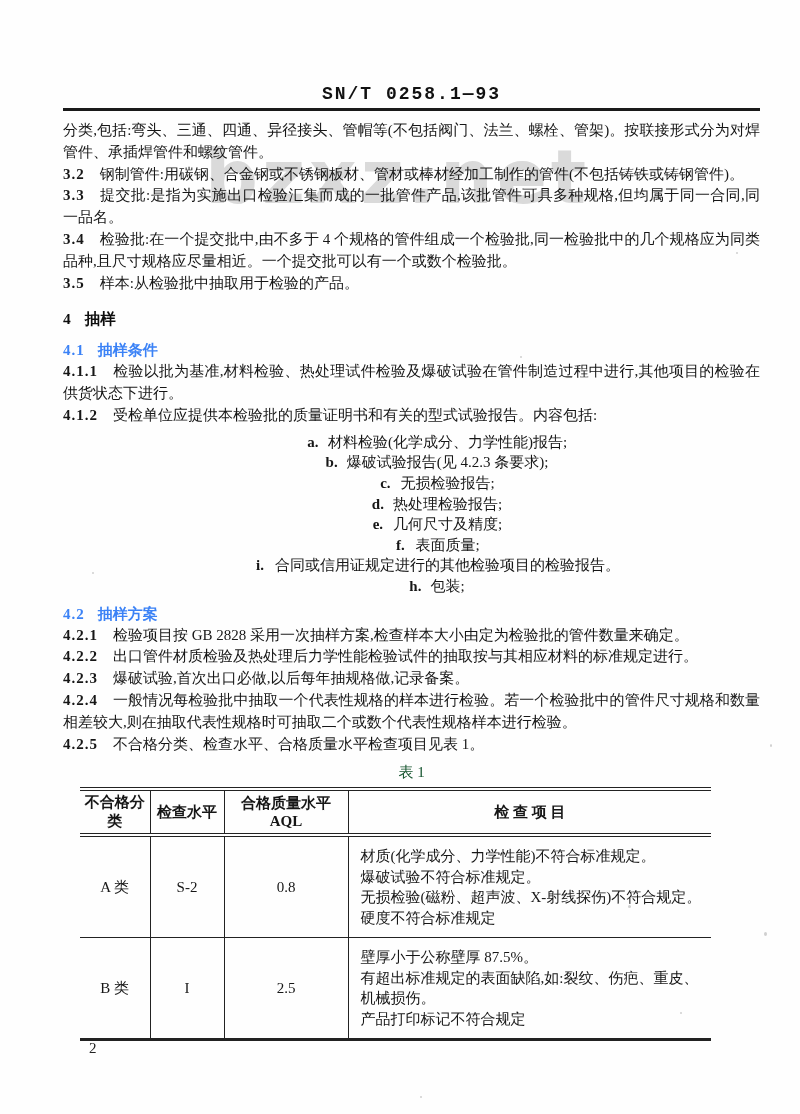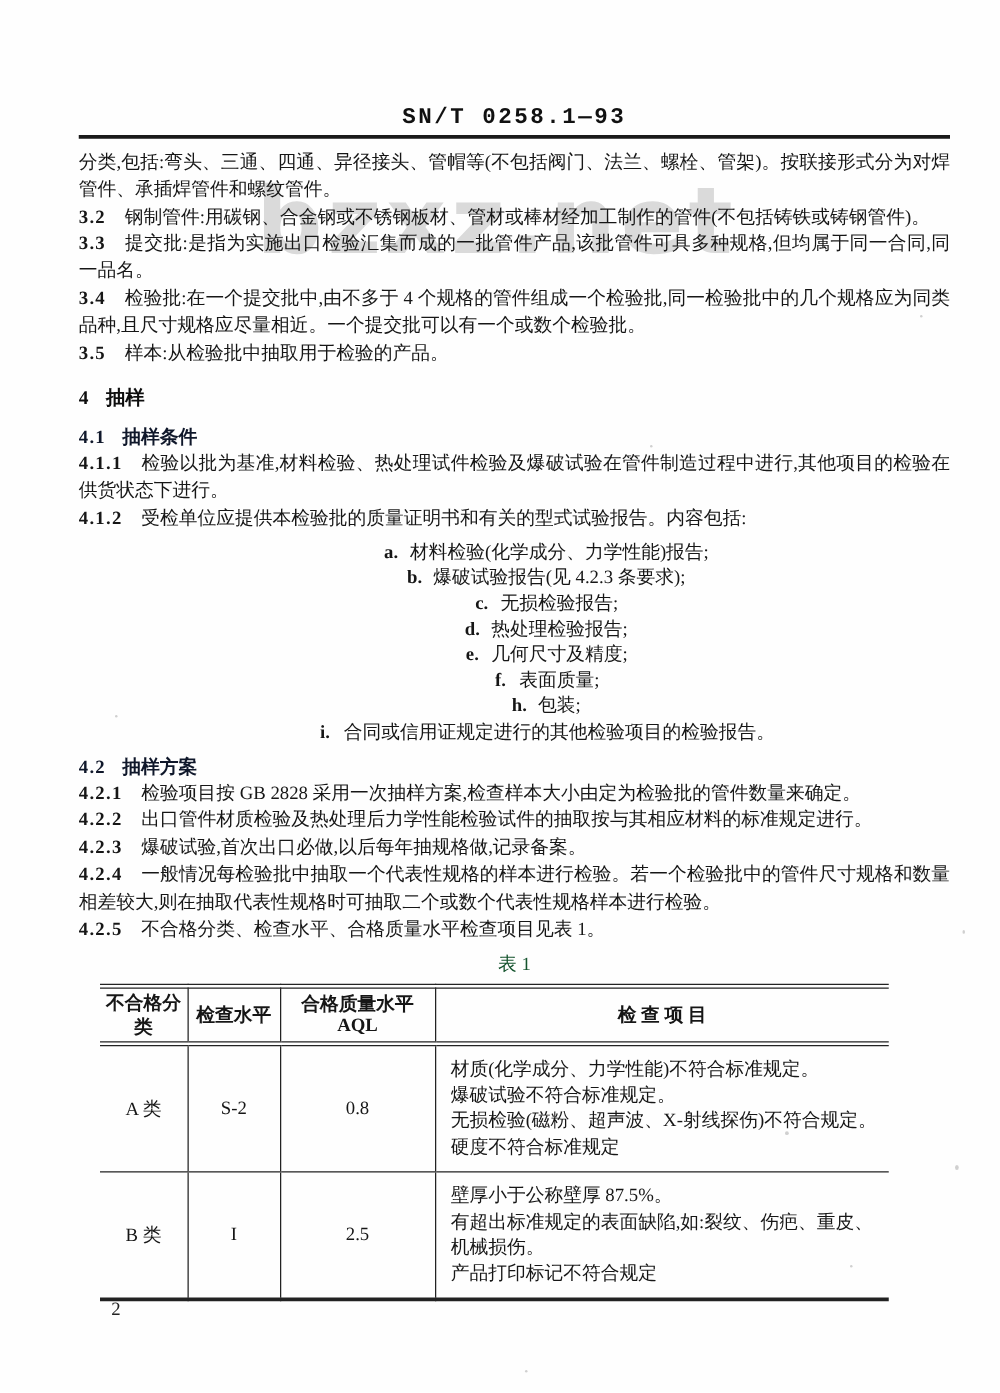--- a/index.html
+++ b/index.html
@@ -31,21 +31,21 @@
 
   .para {
     margin: 0; font-size: 15px; line-height: 21.8px;
     text-align: justify; color: #161616;
   }
   .para.first { margin-top: 9px; }
   .cnum { font-weight: bold; margin-right: 15px; letter-spacing: 1px; }
 
   .h-sec { margin-top: 14px; font-size: 15.5px; font-weight: bold; line-height: 22px; color: #0e0e0e; }
   .h-sec .cnum, .h-sub .cnum { margin-right: 13px; }
-  .h-sub { margin-top: 9px; font-size: 15px; font-weight: bold; line-height: 22px; color: #0f172a; }
+  .h-sub { margin-top: 9px; font-size: 15px; font-weight: bold; line-height: 22px; color: #3b82f6; }
 
   .list { margin-top: 5px; padding-left: 42px; }
   .list-item { font-size: 15px; line-height: 20.6px; color: #161616; text-align: center; }
   .list-item .marker { display: inline-block; width: 30px; font-weight: bold; }
 
   .h-sub.tight { margin-top: 6px; }
 
   .table-caption { margin-top: 7px; text-align: center; font-size: 15px; line-height: 20px; color: #14532d; }
 
   table.t1 {
@@ -102,22 +102,22 @@
 
     <p class="para"><span class="cnum">4.1.2</span><span>受检单位应提供本检验批的质量证明书和有关的型式试验报告。内容包括:</span></p>
 
     <div class="list">
       <div class="list-item"><span class="marker">a.</span><span>材料检验(化学成分、力学性能)报告;</span></div>
       <div class="list-item"><span class="marker">b.</span><span>爆破试验报告(见 4.2.3 条要求);</span></div>
       <div class="list-item"><span class="marker">c.</span><span>无损检验报告;</span></div>
       <div class="list-item"><span class="marker">d.</span><span>热处理检验报告;</span></div>
       <div class="list-item"><span class="marker">e.</span><span>几何尺寸及精度;</span></div>
       <div class="list-item"><span class="marker">f.</span><span>表面质量;</span></div>
+      <div class="list-item"><span class="marker">i.</span><span>合同或信用证规定进行的其他检验项目的检验报告。</span></div>
       <div class="list-item"><span class="marker">h.</span><span>包装;</span></div>
-      <div class="list-item"><span class="marker">i.</span><span>合同或信用证规定进行的其他检验项目的检验报告。</span></div>
     </div>
 
     <div class="h-sub tight"><span class="cnum">4.2</span><span>抽样方案</span></div>
 
     <p class="para"><span class="cnum">4.2.1</span><span>检验项目按 GB 2828 采用一次抽样方案,检查样本大小由定为检验批的管件数量来确定。</span></p>
     <p class="para"><span class="cnum">4.2.2</span><span>出口管件材质检验及热处理后力学性能检验试件的抽取按与其相应材料的标准规定进行。</span></p>
     <p class="para"><span class="cnum">4.2.3</span><span>爆破试验,首次出口必做,以后每年抽规格做,记录备案。</span></p>
     <p class="para"><span class="cnum">4.2.4</span><span>一般情况每检验批中抽取一个代表性规格的样本进行检验。若一个检验批中的管件尺寸规格和数量相差较大,则在抽取代表性规格时可抽取二个或数个代表性规格样本进行检验。</span></p>
     <p class="para"><span class="cnum">4.2.5</span><span>不合格分类、检查水平、合格质量水平检查项目见表 1。</span></p>
 

